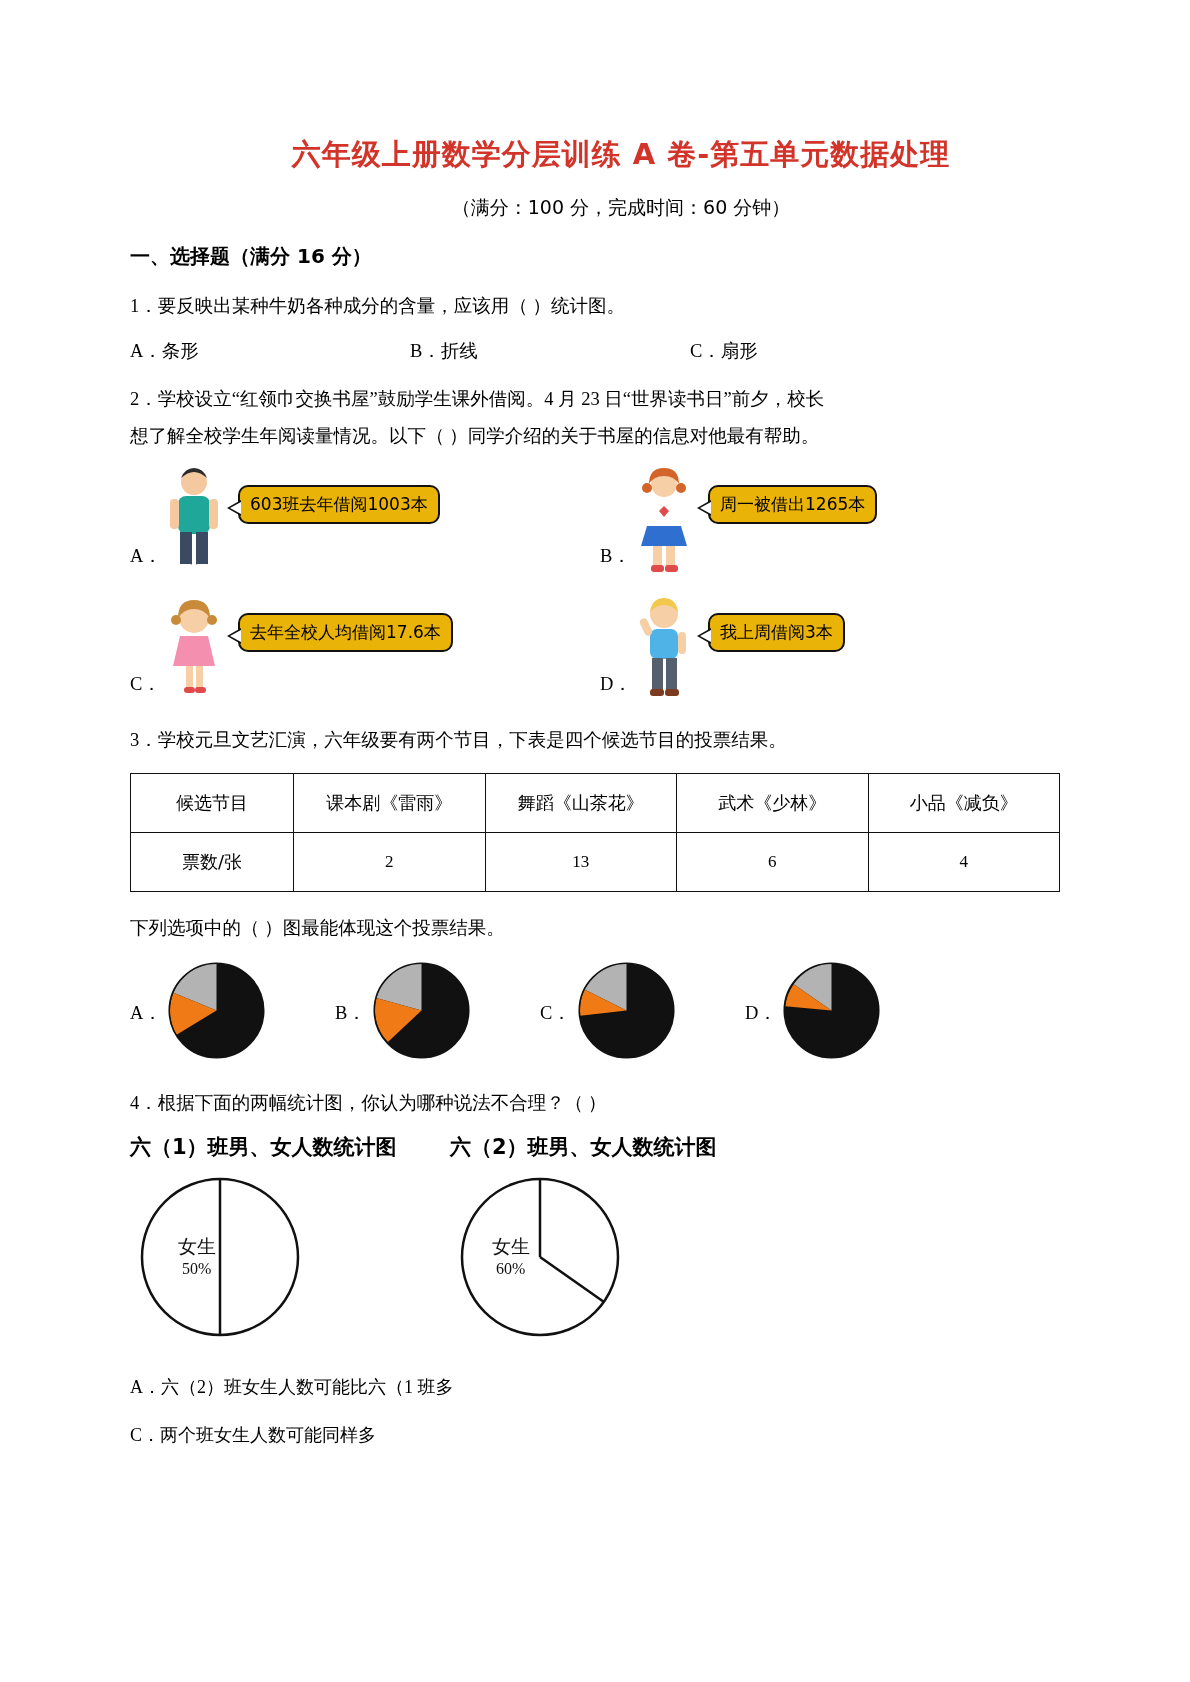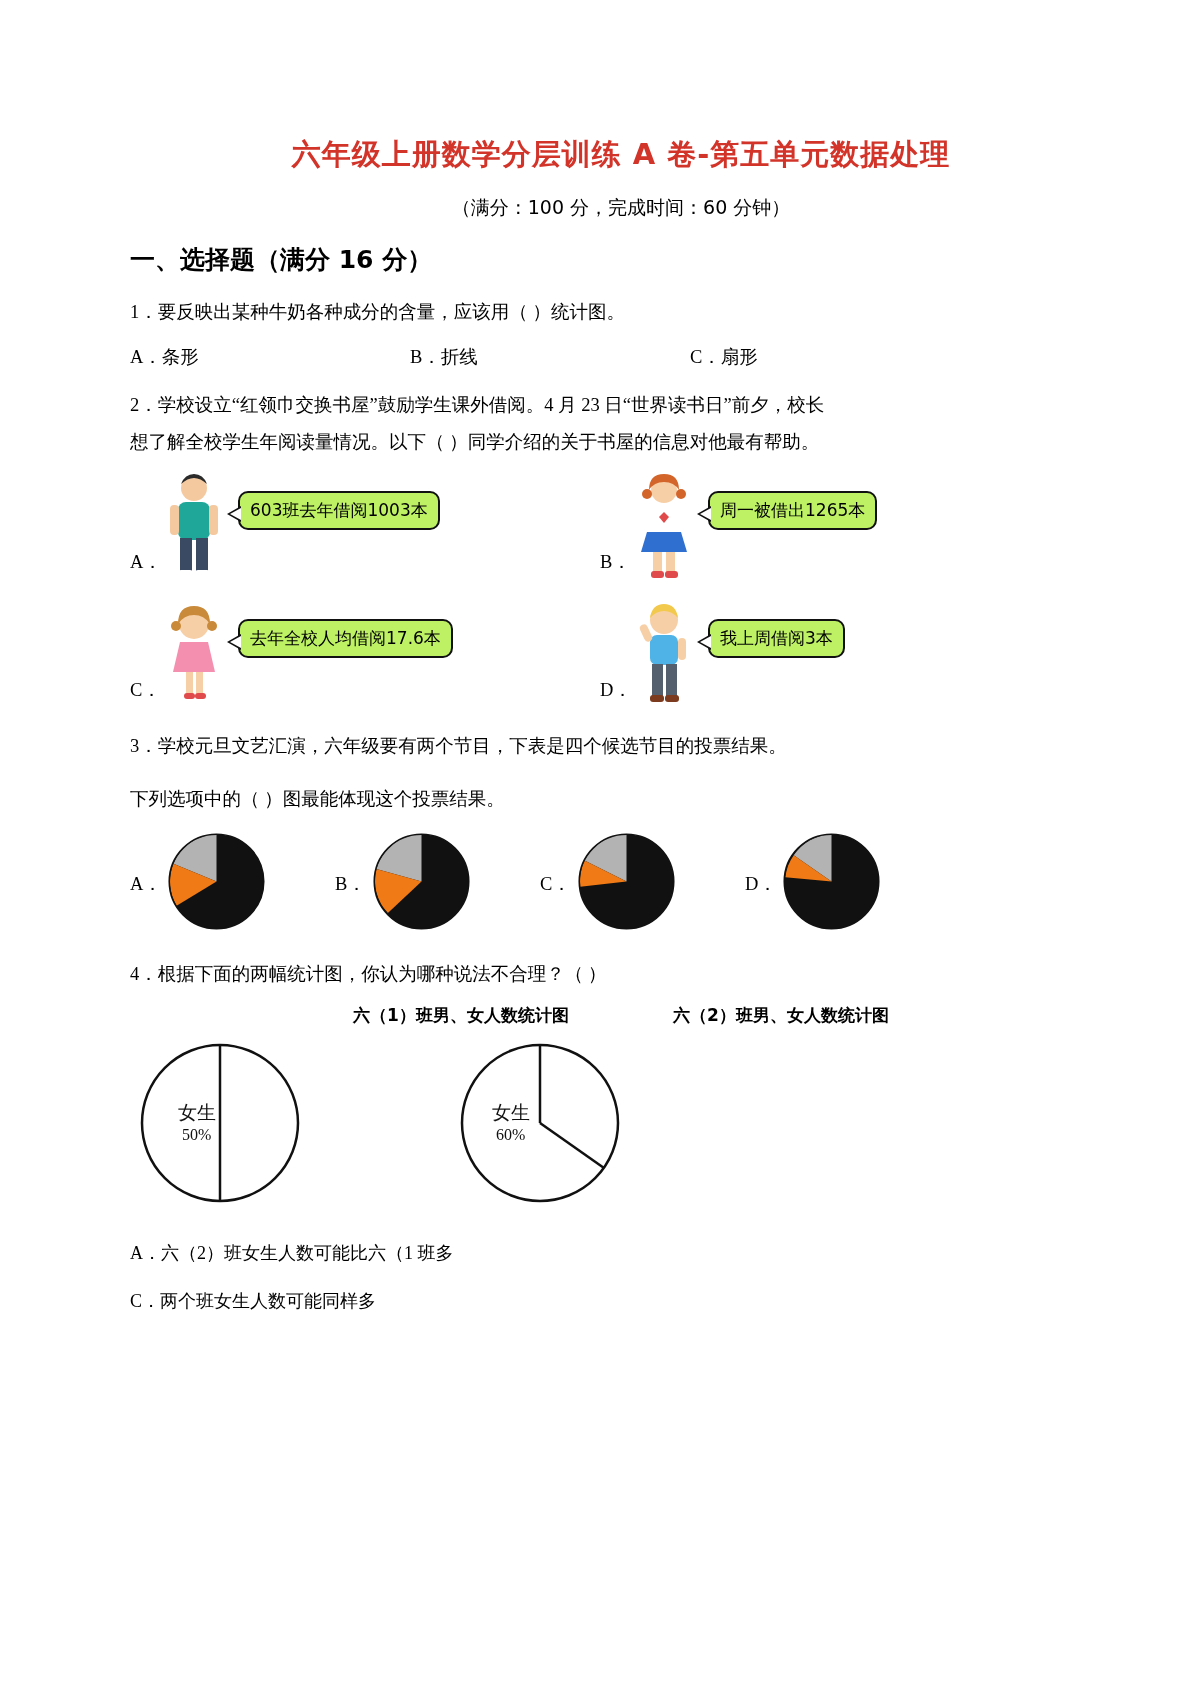--- a/index.html
+++ b/index.html
@@ -30,21 +30,21 @@
   }
   .subtitle {
     text-align: center;
     font-weight: normal;
     font-size: 19px;
     margin-top: 20px;
     font-family: "DejaVu Sans", sans-serif;
   }
   .section-head {
     font-weight: bold;
-    font-size: 25px;
+    font-size: 20px;
     margin-top: 22px;
     font-family: "DejaVu Sans", sans-serif;
   }
   .q {
     font-size: 18.5px;
     margin-top: 20px;
     line-height: 1.75;
   }
   .q2line { margin-top: 4px; }
   .opts-row {
@@ -81,21 +81,21 @@
     position: relative;
     flex: 0 0 auto;
   }
   .bubble {
     position: relative;
     border: 2px solid #111;
     border-radius: 10px;
     padding: 6px 10px;
     font-size: 17px;
     font-family: "DejaVu Sans", sans-serif;
-    background: #bef264;
+    background: #eab308;
     margin-left: 14px;
     margin-bottom: 34px;
     white-space: nowrap;
   }
   .bubble:before {
     content: "";
     position: absolute;
     left: -13px;
     bottom: 6px;
     width: 0; height: 0;
@@ -139,23 +139,22 @@
     display: flex;
     align-items: center;
     width: 205px;
   }
   .pie-opt .lab { font-size: 18.5px; width: 34px; }
 
   .stat-titles {
     display: flex;
     margin-top: 14px;
     font-weight: bold;
-    font-size: 17px;
-    font-family: "DejaVu Sans", sans-serif;
-    justify-content: center;
+    font-size: 21px;
+    font-family: "DejaVu Sans", sans-serif;
   }
   .stat-titles div:first-child { width: 320px; }
   .circles {
     display: flex;
     margin-top: 6px;
   }
   .circles > div { width: 320px; }
   .ans {
     font-size: 18px;
     margin-top: 24px;
@@ -253,20 +252,38 @@
             <rect x="31" y="95" width="14" height="7" rx="3" fill="#7c3b1e"></rect>
           </svg>
         </div>
         <div class="bubble">我上周借阅3本</div>
       </div>
     </div>
   </div>
 
   <div class="q">3．学校元旦文艺汇演，六年级要有两个节目，下表是四个候选节目的投票结果。</div>
 
+  <table class="vote">
+    <tbody>
+        <tr>
+      <td>候选节目</td>
+      <td>课本剧《雷雨》</td>
+      <td>舞蹈《山茶花》</td>
+      <td>武术《少林》</td>
+      <td>小品《减负》</td>
+    </tr>
+    <tr>
+      <td>票数/张</td>
+      <td class="num">2</td>
+      <td class="num">13</td>
+      <td class="num">6</td>
+      <td class="num">4</td>
+    </tr>
+  </tbody>
+    </table>
 
   <div class="q">下列选项中的（          ）图最能体现这个投票结果。</div>
 
   <div class="pie-opts">
     <div class="pie-opt">
       <div class="lab">A．</div>
       <span>
         <svg width="105" height="105" viewBox="0 0 100 100">
           <circle cx="50" cy="50" r="45" fill="#111111"></circle>
           <path d="M50 50 L50 5 A45 45 0 0 0 9 33 Z" fill="#b3b3b3"></path>

